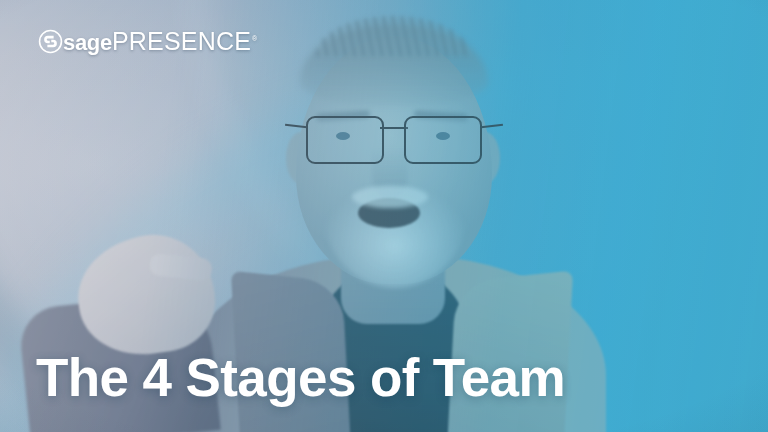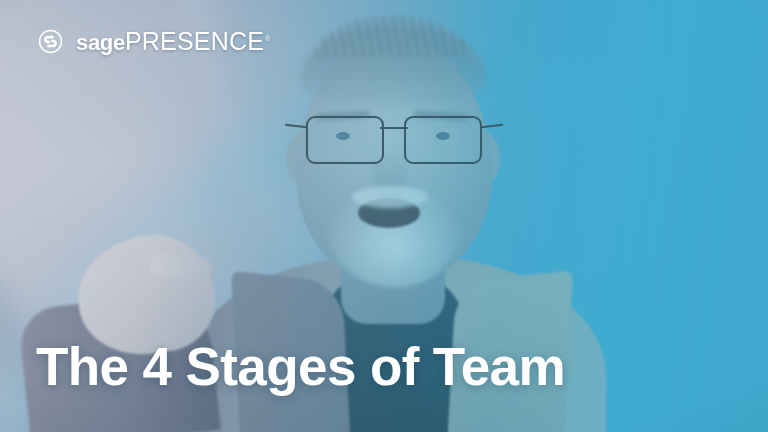--- a/index.html
+++ b/index.html
@@ -218,21 +218,21 @@
     mix-blend-mode:screen;
   }
   .vignette{
     position:absolute;inset:0;
     background:radial-gradient(120% 110% at 50% 45%, rgba(0,0,0,0) 55%, rgba(10,40,60,0.22) 100%);
   }
 
   
   .logo{
     position:absolute;left:38px;top:29px;
-    display:flex;align-items:center;gap:13px;
+    display:flex;align-items:center;gap:0;
     z-index:30;
   }
   .logo-mark{
     width:25px;height:25px;flex:0 0 25px;display:block;
   }
   .logo-word{
     display:flex;align-items:baseline;
     color:#ffffff;
     text-shadow:0 1px 3px rgba(30,50,70,.35);
     line-height:1;
@@ -240,21 +240,21 @@
   .logo-sage{
     font-size:22px;font-weight:700;letter-spacing:-0.3px;
   }
   .logo-presence{
     font-size:25px;font-weight:400;letter-spacing:.2px;
   }
   .logo-reg{font-size:7px;font-weight:400;position:relative;top:-9px;left:1px;}
 
   
   .title{
-    position:absolute;left:36px;bottom:39px;
+    position:absolute;left:36px;bottom:28px;
     z-index:30;
     color:#ffffff;
     font-size:53px;
     font-weight:700;
     letter-spacing:-0.6px;
     line-height:1;
     white-space:nowrap;
     text-shadow:0 2px 10px rgba(20,55,80,.32);
   }
 </style>

